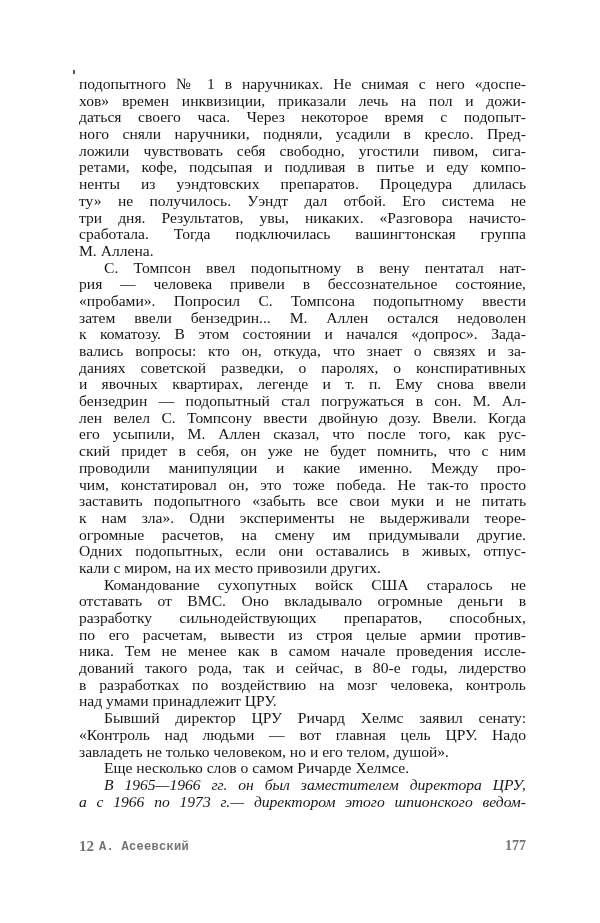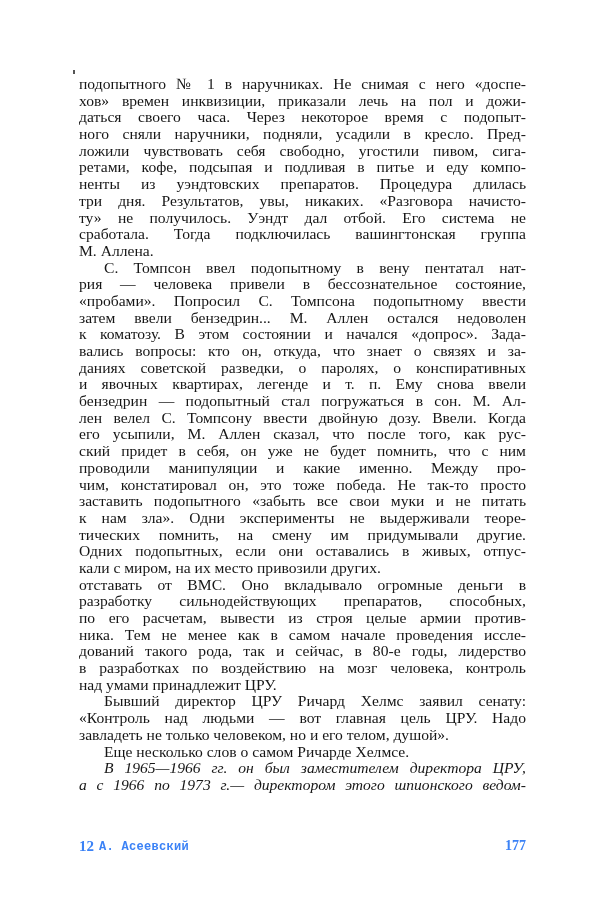--- a/index.html
+++ b/index.html
@@ -16,67 +16,68 @@
   }
   .line.last { text-align-last: left; }
   .line.indent { padding-left: 25px; }
   .line.italic { font-style: italic; }
   .mark {
     position: absolute; left: 73px; top: 70px; width: 2px; height: 4px;
     background: #555;
   }
   .footer {
     position: absolute; left: 79px; top: 838px; width: 447px; height: 18px;
-    font-family: "Liberation Serif", "DejaVu Serif", serif; color: #3b82f6;
+    font-family: "Liberation Serif", "DejaVu Serif", serif; color: #737373;
   }
   .sig { position: absolute; left: 0; top: 0; font-size: 15px; font-weight: bold; }
   .author { position: absolute; left: 20px; top: 2px; font-size: 12px; font-weight: bold; letter-spacing: 0.3px; font-family: Liberation Mono, monospace; }
   .pagenum { position: absolute; right: 0; top: 0; font-size: 14px; font-weight: bold; }
 </style>
 </head>
 <body>
 
 <div class="mark"></div>
 
 <div class="page" id="page">
     <div>
       <span class="line">подопытного № 1 в наручниках. Не снимая с него «доспе-</span>
       <span class="line">хов» времен инквизиции, приказали лечь на пол и дожи-</span>
       <span class="line">даться своего часа. Через некоторое время с подопыт-</span>
       <span class="line">ного сняли наручники, подняли, усадили в кресло. Пред-</span>
       <span class="line">ложили чувствовать себя свободно, угостили пивом, сига-</span>
       <span class="line">ретами, кофе, подсыпая и подливая в питье и еду компо-</span>
       <span class="line">ненты из уэндтовских препаратов. Процедура длилась</span>
+      <span class="line">ту» не получилось. Уэндт дал отбой. Его система не</span>
       <span class="line">три дня. Результатов, увы, никаких. «Разговора начисто-</span>
-      <span class="line">ту» не получилось. Уэндт дал отбой. Его система не</span>
       <span class="line">сработала. Тогда подключилась вашингтонская группа</span>
       <span class="line last">М. Аллена.</span>
     </div>
     <div>
       <span class="line indent">С. Томпсон ввел подопытному в вену пентатал нат-</span>
       <span class="line">рия — человека привели в бессознательное состояние,</span>
       <span class="line">«пробами». Попросил С. Томпсона подопытному ввести</span>
       <span class="line">затем ввели бензедрин... М. Аллен остался недоволен</span>
       <span class="line">к коматозу. В этом состоянии и начался «допрос». Зада-</span>
       <span class="line">вались вопросы: кто он, откуда, что знает о связях и за-</span>
       <span class="line">даниях советской разведки, о паролях, о конспиративных</span>
       <span class="line">и явочных квартирах, легенде и т. п. Ему снова ввели</span>
       <span class="line">бензедрин — подопытный стал погружаться в сон. М. Ал-</span>
       <span class="line">лен велел С. Томпсону ввести двойную дозу. Ввели. Когда</span>
       <span class="line">его усыпили, М. Аллен сказал, что после того, как рус-</span>
       <span class="line">ский придет в себя, он уже не будет помнить, что с ним</span>
       <span class="line">проводили манипуляции и какие именно. Между про-</span>
       <span class="line">чим, констатировал он, это тоже победа. Не так-то просто</span>
       <span class="line">заставить подопытного «забыть все свои муки и не питать</span>
       <span class="line">к нам зла». Одни эксперименты не выдерживали теоре-</span>
-      <span class="line">тических помнить, на смену им придумывали другие.</span>
+      <span class="line">огромные расчетов, на смену им придумывали другие.</span>
       <span class="line">Одних подопытных, если они оставались в живых, отпус-</span>
       <span class="line last">кали с миром, на их место привозили других.</span>
     </div>
     <div>
+      <span class="line indent">Командование сухопутных войск США старалось не</span>
       <span class="line">отставать от ВМС. Оно вкладывало огромные деньги в</span>
       <span class="line">разработку сильнодействующих препаратов, способных,</span>
       <span class="line">по его расчетам, вывести из строя целые армии против-</span>
       <span class="line">ника. Тем не менее как в самом начале проведения иссле-</span>
       <span class="line">дований такого рода, так и сейчас, в 80-е годы, лидерство</span>
       <span class="line">в разработках по воздействию на мозг человека, контроль</span>
       <span class="line last">над умами принадлежит ЦРУ.</span>
     </div>
     <div>
       <span class="line indent">Бывший директор ЦРУ Ричард Хелмс заявил сенату:</span>

